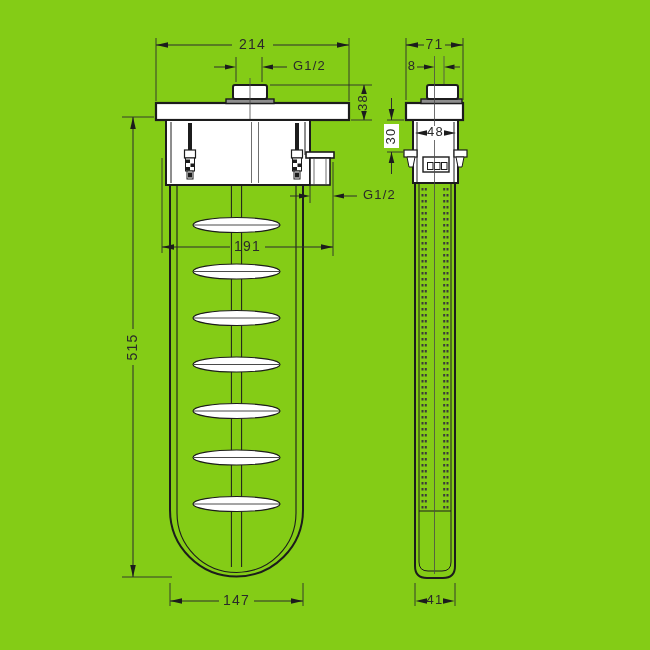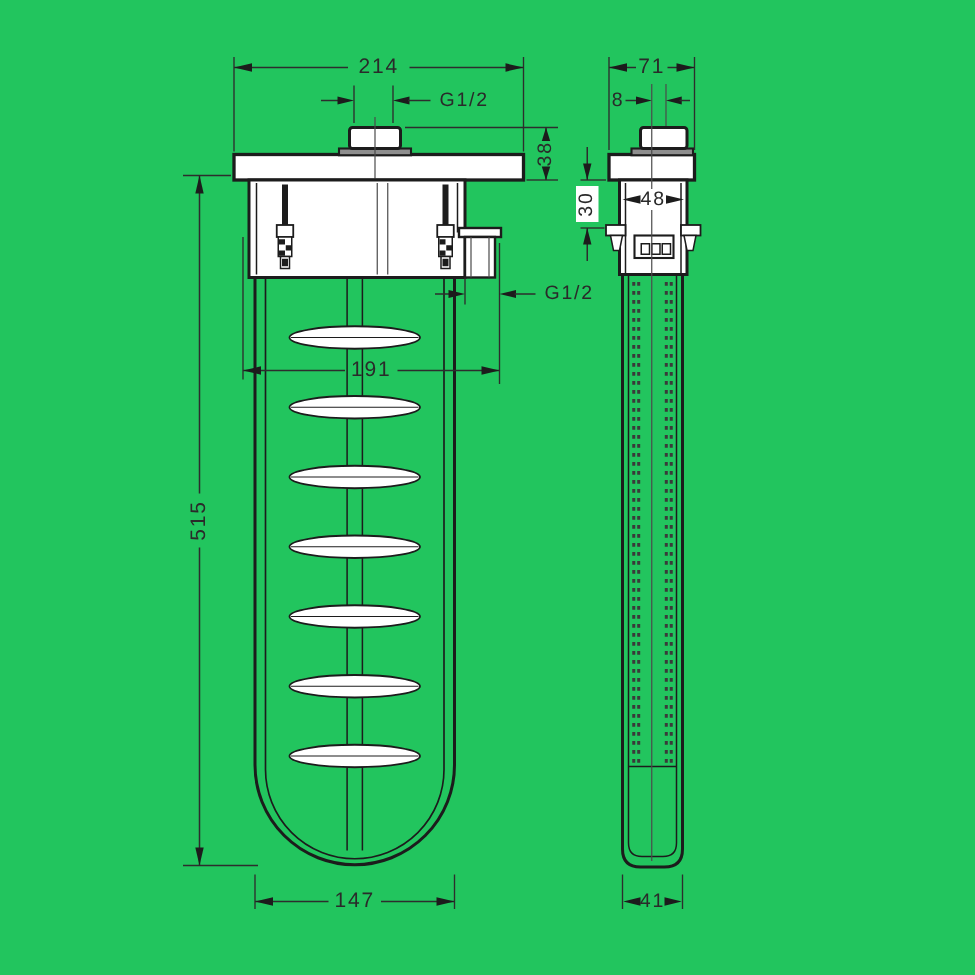--- a/index.html
+++ b/index.html
@@ -1,16 +1,16 @@
 <!DOCTYPE html>
 <html><head>
 <meta charset="utf-8">
 <style>
   html,body{margin:0;padding:0;background:#ffffff;}
-  .stage{width:650px;height:650px;position:relative;background:#22c55e;overflow:hidden;
+  .stage{width:650px;height:650px;position:relative;background:#84cc16;overflow:hidden;
          font-family:"Liberation Sans", sans-serif;}
   svg{display:block;}
   text{font-family:"Liberation Sans", sans-serif;fill:#2a2a2a;font-size:14px;letter-spacing:1.2px;}
   text.small{font-size:13px;}
   .part{stroke:#1c1c1c;fill:none;}
   .partf{stroke:#1c1c1c;fill:#ffffff;}
   .dim{stroke:#2d2d2d;stroke-width:1;fill:none;}
   .ext{stroke:#2d2d2d;stroke-width:0.9;fill:none;}
   .arr{fill:#1c1c1c;stroke:none;}
   .cl{stroke:#4a4a4a;stroke-width:0.8;fill:none;}

